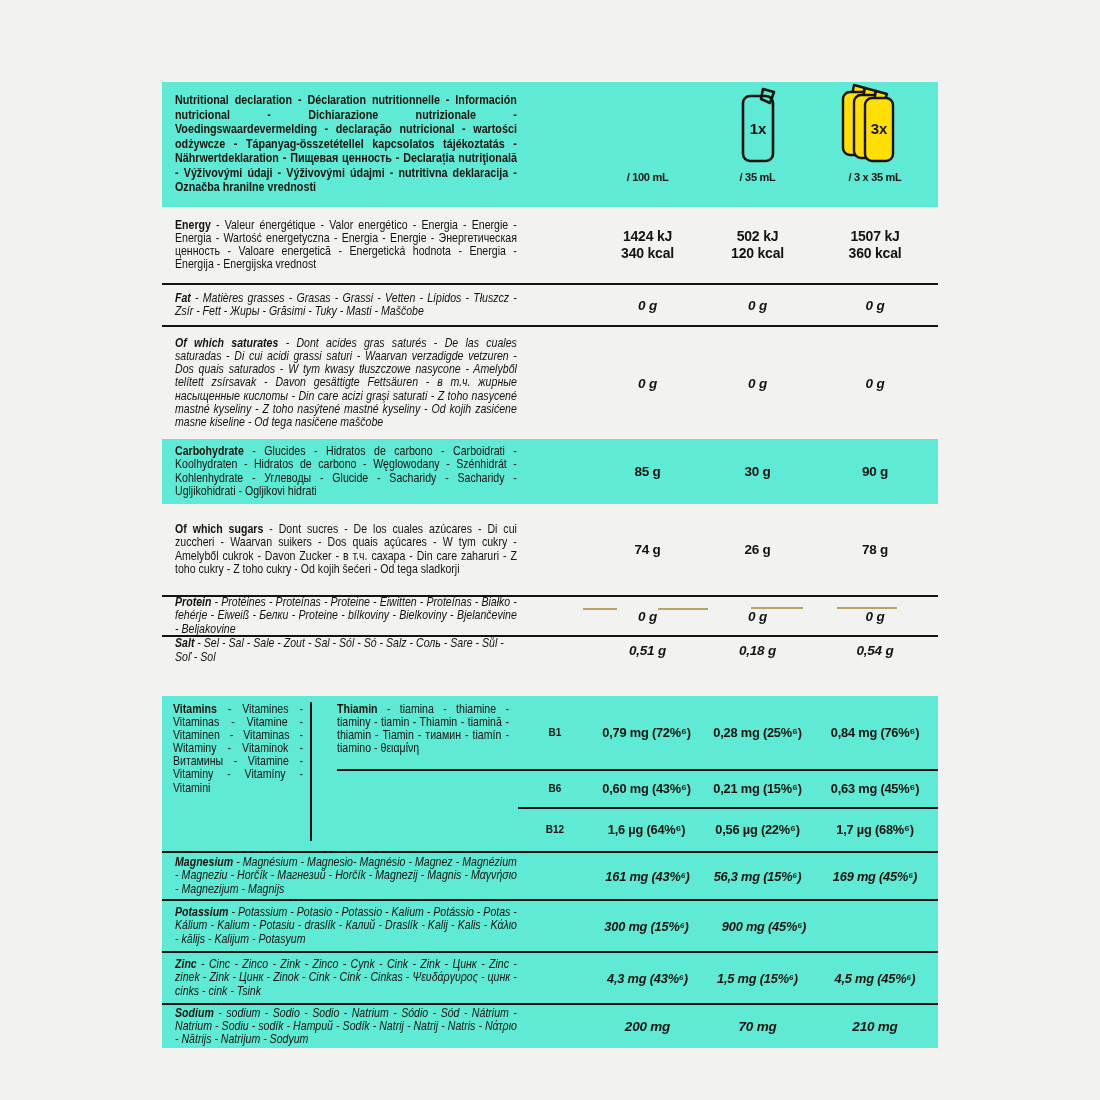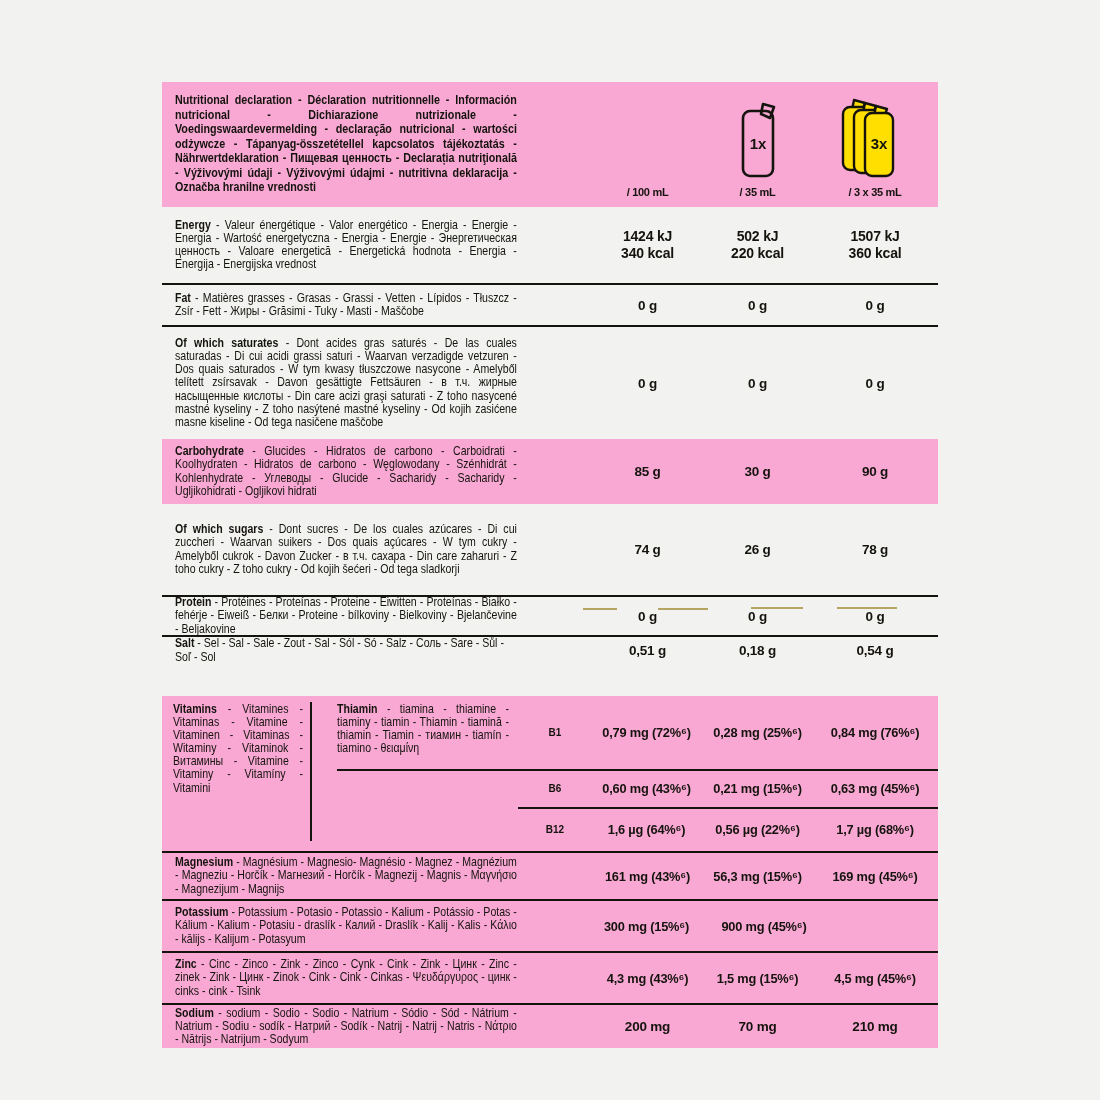--- a/index.html
+++ b/index.html
@@ -2,41 +2,41 @@
 <html><head>
 <meta charset="utf-8">
 <style>
   html,body{margin:0;padding:0;}
   .canvas{
     position:relative;width:1100px;height:1100px;background:#f2f2f0;
     font-family:"Liberation Sans","DejaVu Sans",sans-serif;color:#15130d;overflow:hidden;
   }
   .table{position:absolute;left:162px;top:82px;width:776px;}
   .row{display:flex;box-sizing:border-box;position:relative;}
-  .bg-y{background:#f9a8d4;}
+  .bg-y{background:#5eead4;}
   .bg-w{background:transparent;}
-  .sep{border-top:2px solid #15130d;}
+  .sep{border-top:2px solid #15130d;font-style:italic;}
   .h125{height:125px}.h76{height:76px}.h42{height:42px}.h112{height:114px}
   .h65{height:65px}.h91{height:91px}.h40{height:40px}.h29{height:29px}
   .h155{height:155px}.h48{height:48px}.h52{height:52px}.h45{height:45px}
 
   .cl{width:430px;box-sizing:border-box;padding:4px 10px 4px 13px;display:flex;align-items:center;overflow:hidden;}
   .lt{display:block;width:119%;transform:scaleX(0.84);transform-origin:0 0;
       font-size:12.6px;line-height:13.1px;font-weight:400;text-align:justify;}
   .lt b{font-weight:700;}
   .c1{width:111px}.c2{width:109px}.c3{width:126px}
   .cv{display:flex;align-items:center;justify-content:center;font-weight:700;
       font-size:13.5px;letter-spacing:-0.2px;text-align:center;z-index:1;}
   .cv.two{flex-direction:column;line-height:17px;font-size:14px;}
   .cv.small{font-size:12.8px;}
 
   
   .hd-title{font-weight:700;font-size:12.8px;line-height:14.5px;}
   .hc{display:flex;flex-direction:column;align-items:center;justify-content:flex-end;
-      box-sizing:border-box;padding-bottom:9px;}
+      box-sizing:border-box;padding-bottom:24px;}
   .unit{font-weight:700;font-size:11px;letter-spacing:-0.3px;white-space:nowrap;}
   .hc svg{margin-bottom:6px;}
 
   
   .vit{position:relative;margin-top:32px;}
   .vit .vl{position:absolute;left:11px;top:7px;width:130px;}
   .vit .vline{position:absolute;left:148px;top:6px;bottom:10px;width:2px;background:#15130d;}
   .vit .th{position:absolute;left:175px;top:7px;width:172px;}
   .vit .hl1{position:absolute;left:175px;right:0;top:73px;height:2px;background:#15130d;}
   .vit .hl2{position:absolute;left:356px;right:0;top:111px;height:2px;background:#15130d;}
@@ -94,21 +94,21 @@
     <div class="row bg-w h76">
       <div class="cl">
         <span class="lt"><b>Energy</b><span> - Valeur énergétique - Valor energético - Energia - Energie - Energia - Wartość energetyczna - Energia - Energie - Энергетическая ценность - Valoare energetică - Energetická hodnota - Energia - Energija - Energijska vrednost</span></span>
       </div>
       <div class="cv two c1">
         <span>1424 kJ</span>
           <span>340 kcal</span>
       </div>
       <div class="cv two c2">
         <span>502 kJ</span>
-          <span>220 kcal</span>
+          <span>120 kcal</span>
       </div>
       <div class="cv two c3">
         <span>1507 kJ</span>
           <span>360 kcal</span>
       </div>
     </div>
 
     <div class="row bg-w sep h42">
       <div class="cl">
         <span class="lt"><b>Fat</b><span> - Matières grasses - Grasas - Grassi - Vetten - Lípidos - Tłuszcz - Zsír - Fett - Жиры - Grăsimi - Tuky - Masti - Maščobe</span></span>

